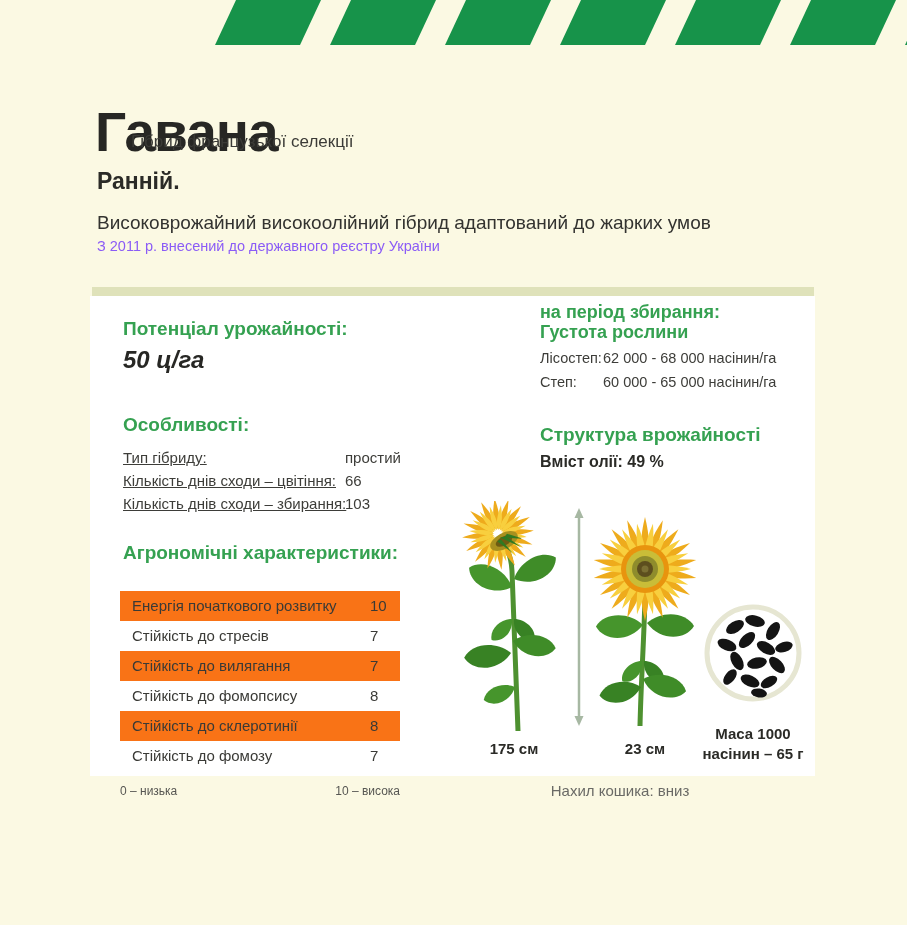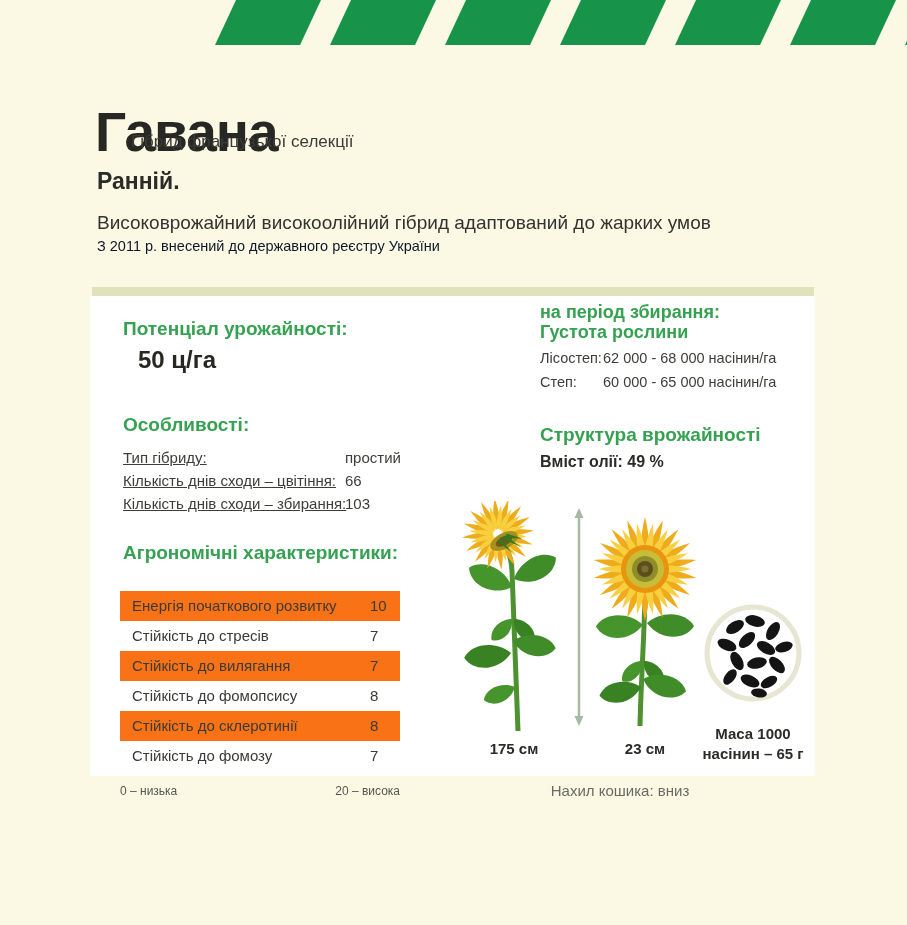--- a/index.html
+++ b/index.html
@@ -15,30 +15,30 @@
   .stripes{position:absolute;left:0;top:0;width:907px;height:45px;overflow:hidden;}
   .stripe{position:absolute;top:0;width:85px;height:45px;background:#17934a;
           transform:skewX(-25deg);transform-origin:0 0;}
 
   
   .title{position:absolute;left:95px;top:68px;font-size:55px;font-weight:bold;
          color:#272724;letter-spacing:-1px;line-height:1;}
   .subtitle{position:absolute;left:98px;top:132px;font-size:17px;color:#3b3b37;padding-left:33px;}
   .maturity{position:absolute;left:97px;top:168px;font-size:23px;font-weight:bold;color:#2b2b27;}
   .desc{position:absolute;left:97px;top:212px;font-size:19px;color:#333330;}
-  .reg{position:absolute;left:97px;top:238px;font-size:14.5px;color:#0f172a;}
+  .reg{position:absolute;left:97px;top:238px;font-size:14.5px;color:#8b5cf6;}
 
   
   .card-topbar{position:absolute;left:92px;top:287px;width:722px;height:9px;background:#dfe2ba;}
   .card{position:absolute;left:90px;top:296px;width:725px;height:480px;background:#ffffff;}
 
   .green-h{color:#35a151;font-weight:bold;font-size:19px;}
 
   .pot-heading{left:33px;top:22px;}
-  .pot-value{left:48px;top:50px;font-size:24px;font-weight:bold;color:#272724;}
+  .pot-value{left:33px;top:50px;font-size:24px;font-weight:bold;color:#272724;font-style:italic;}
 
   .feat-heading{left:33px;top:118px;}
   .feat-rows{left:33px;top:150px;width:300px;font-size:15px;color:#3d3d39;text-decoration:underline;}
   .feat-row{position:relative;height:23px;line-height:23px;}
   .feat-row .val{position:absolute;left:222px;top:0;}
 
   .agro-heading{left:33px;top:246px;}
   .agro-table{left:30px;top:295px;width:280px;font-size:15px;color:#3a3a36;}
   .agro-row{position:relative;height:30px;line-height:30px;padding-left:12px;box-sizing:border-box;}
   .agro-row.alt{background:#f97316;}
@@ -130,21 +130,21 @@
         <span>Стійкість до склеротинії</span>
         <span class="val">8</span>
       </div>
       <div class="agro-row">
         <span>Стійкість до фомозу</span>
         <span class="val">7</span>
       </div>
     </div>
     <div class="abs scale-row">
       <span>0 – низька</span>
-      <span>20 – висока</span>
+      <span>10 – висока</span>
     </div>
 
     <div class="abs green-h density-heading">
       <div>на період збирання:</div>
       <div>Густота рослини</div>
     </div>
     <div class="abs density-rows">
       <div class="density-row">
         <span class="lbl">Лісостеп:</span>
         <span>62 000 - 68 000 насінин/га</span>

